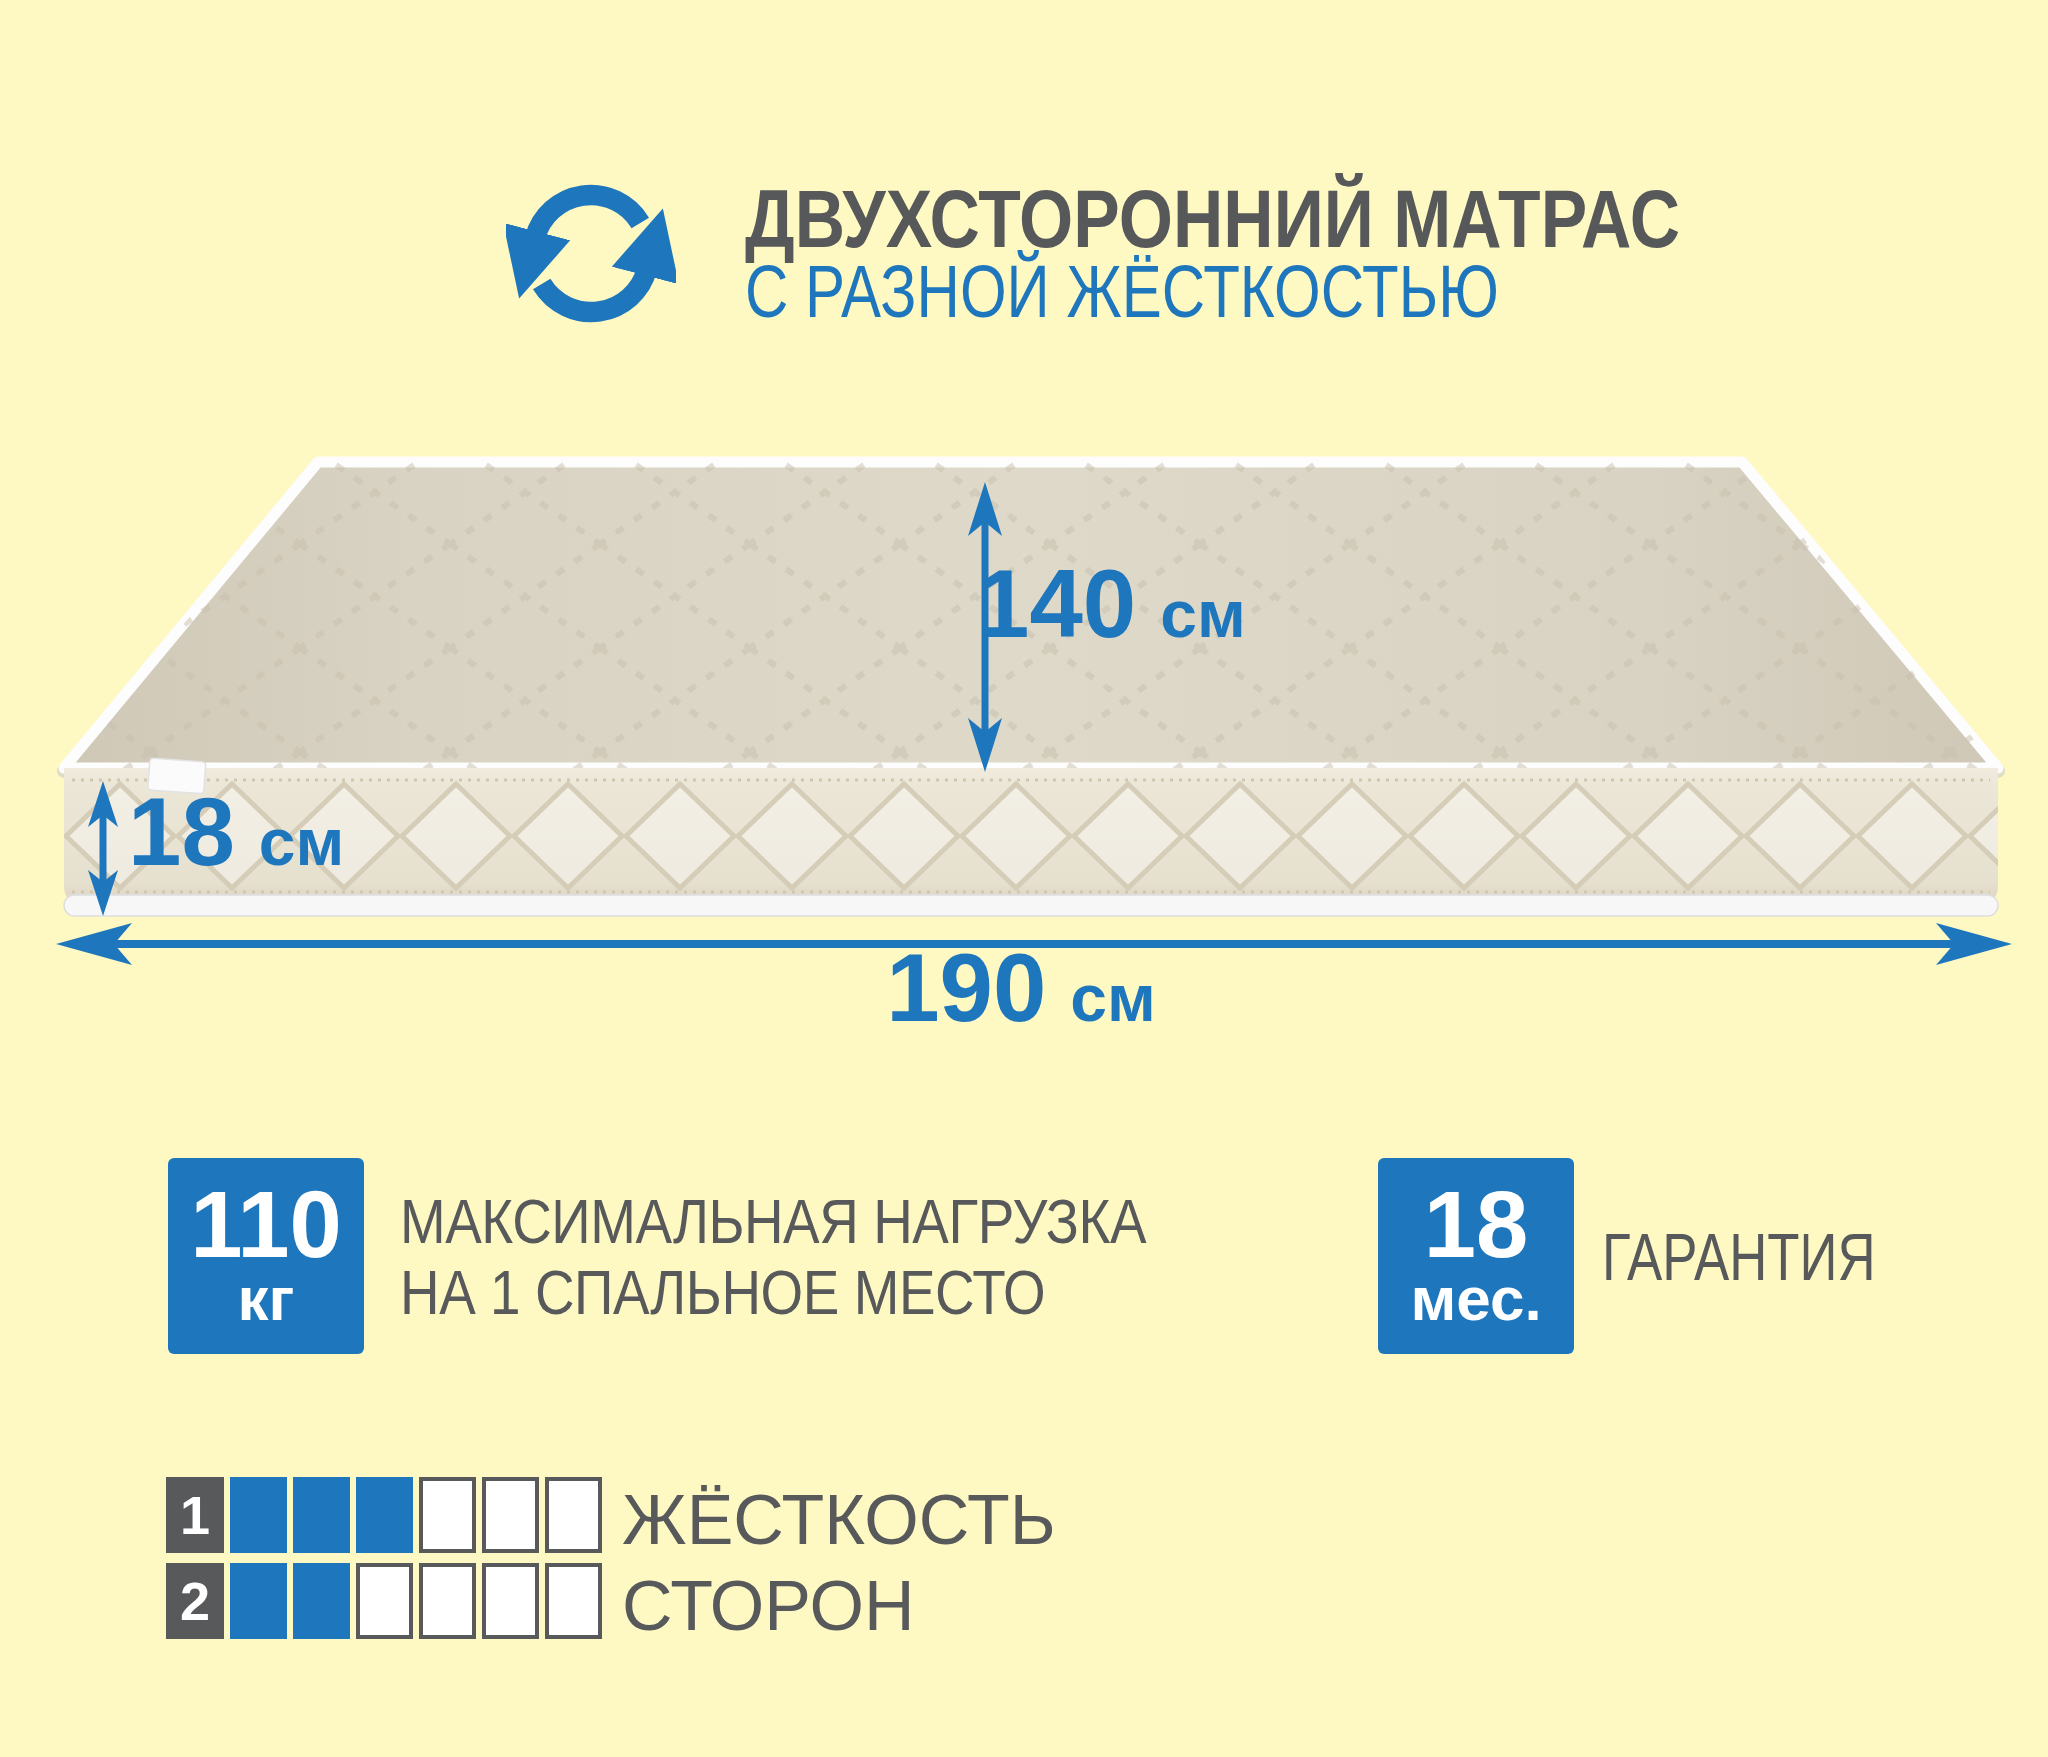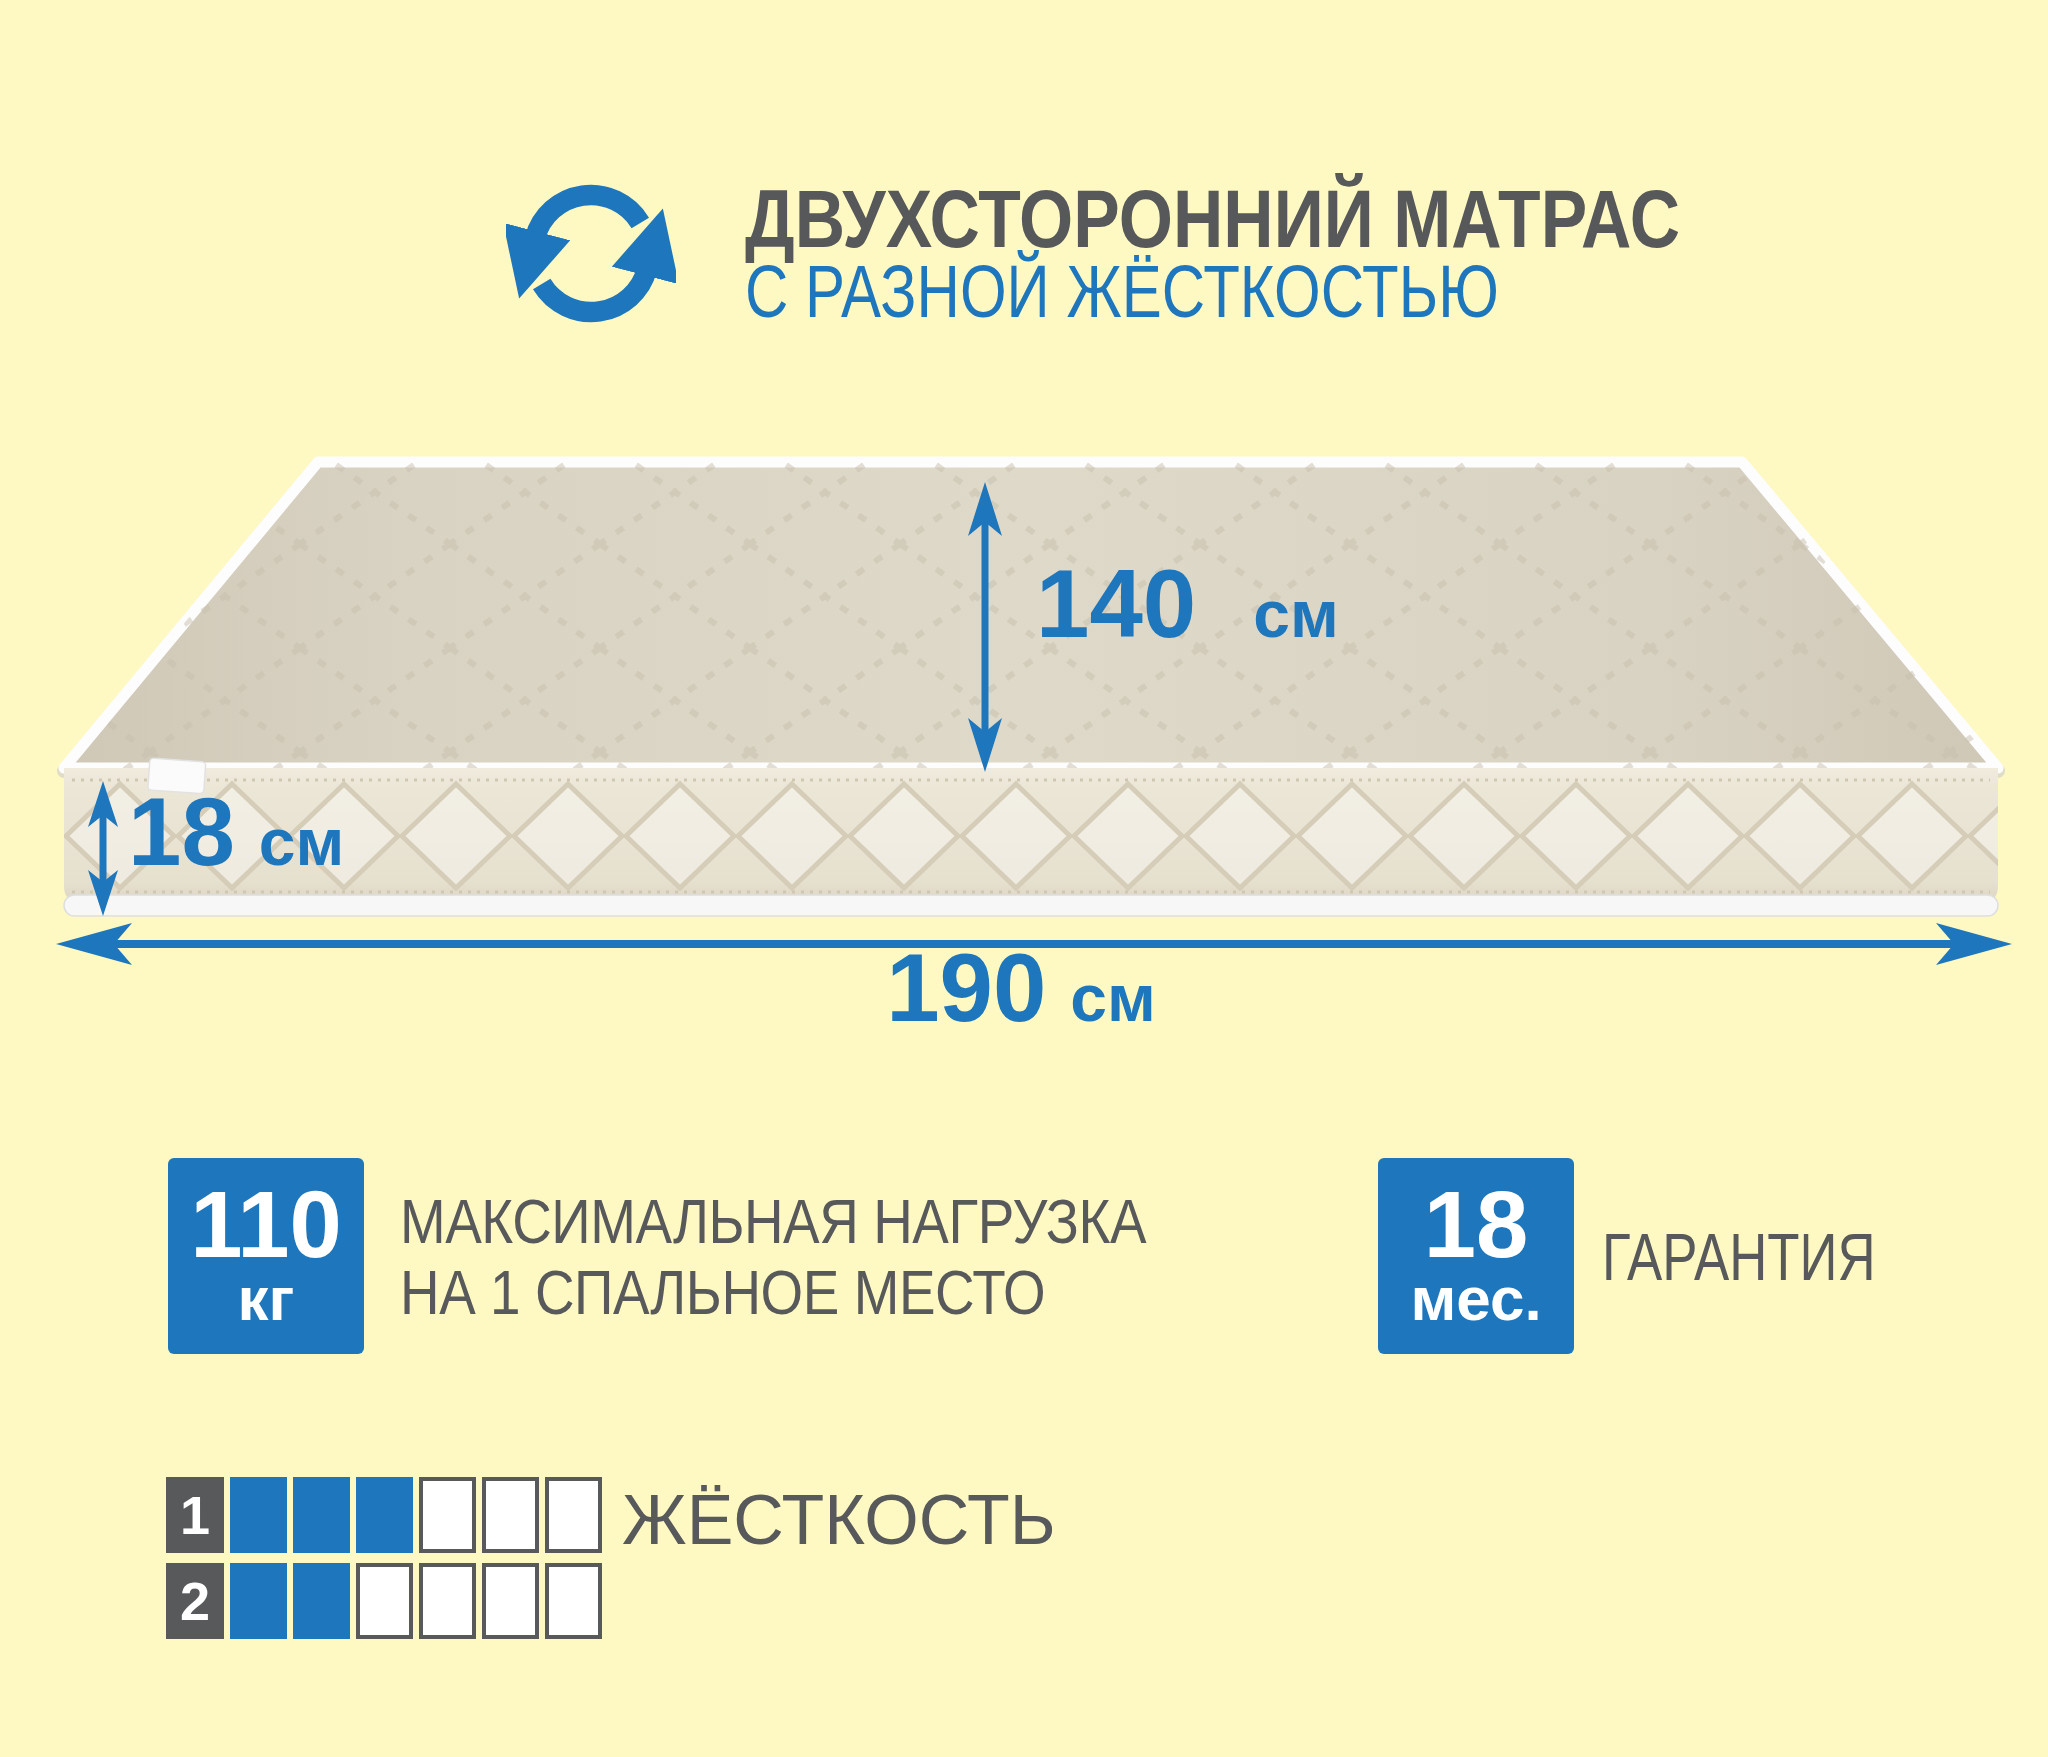--- a/index.html
+++ b/index.html
@@ -34,21 +34,21 @@
   .arrow-line{stroke:var(--accent);fill:none;}
   .arrowhead{fill:var(--accent);stroke:none;}
 
   
   .dim-label{
     position:absolute;color:var(--accent);font-weight:bold;white-space:nowrap;
     display:flex;align-items:baseline;line-height:1;
   }
   .dim-label .val{font-size:96px;}
   .dim-label .unit{font-size:66px;margin-left:24px;}
-  .dim-width{left:1036px;top:556px;gap:33px;}
+  .dim-width{left:976px;top:556px;}
   .dim-height{left:128px;top:784px;}
   .dim-length{left:521px;top:940px;width:1000px;justify-content:center;}
 
   
   .badge{
     position:absolute;width:196px;height:196px;border-radius:6px;
     background:var(--accent);color:#ffffff;
     display:flex;flex-direction:column;align-items:center;justify-content:center;
   }
   .badge .b-val{font-size:94px;font-weight:bold;line-height:.92;}
@@ -196,15 +196,16 @@
         <div class="f-cell filled"></div>
         <div class="f-cell filled"></div>
         <div class="f-cell"></div>
         <div class="f-cell"></div>
         <div class="f-cell"></div>
         <div class="f-cell"></div>
       </div>
     </div>
   <div class="firmness-text">
     <div>ЖЁСТКОСТЬ</div>
+    <div>СТОРОН</div>
   </div>
 
 </div>
 
 </body></html>

